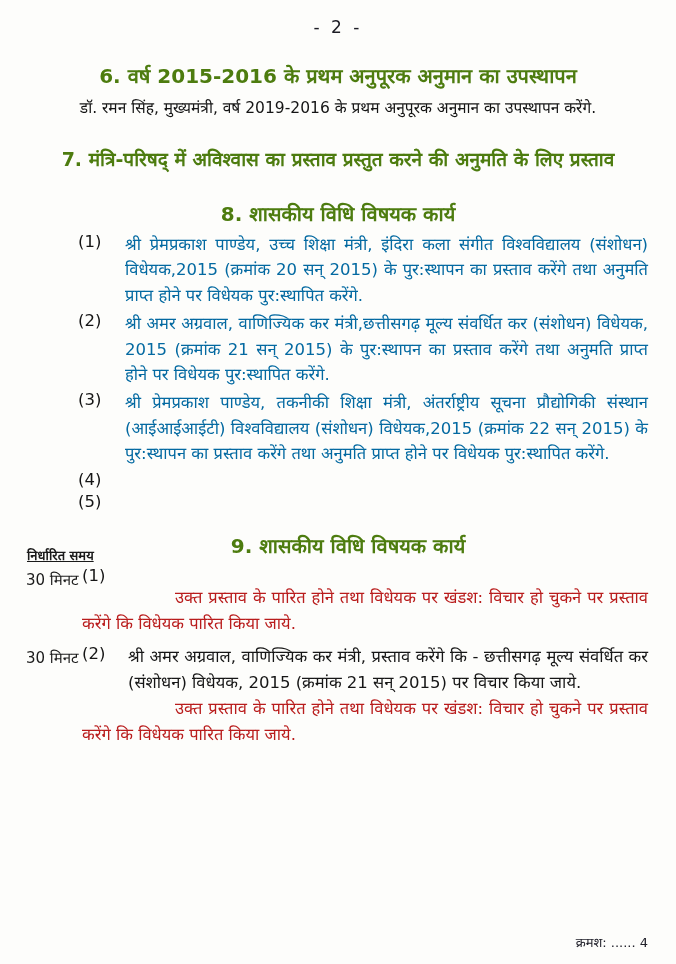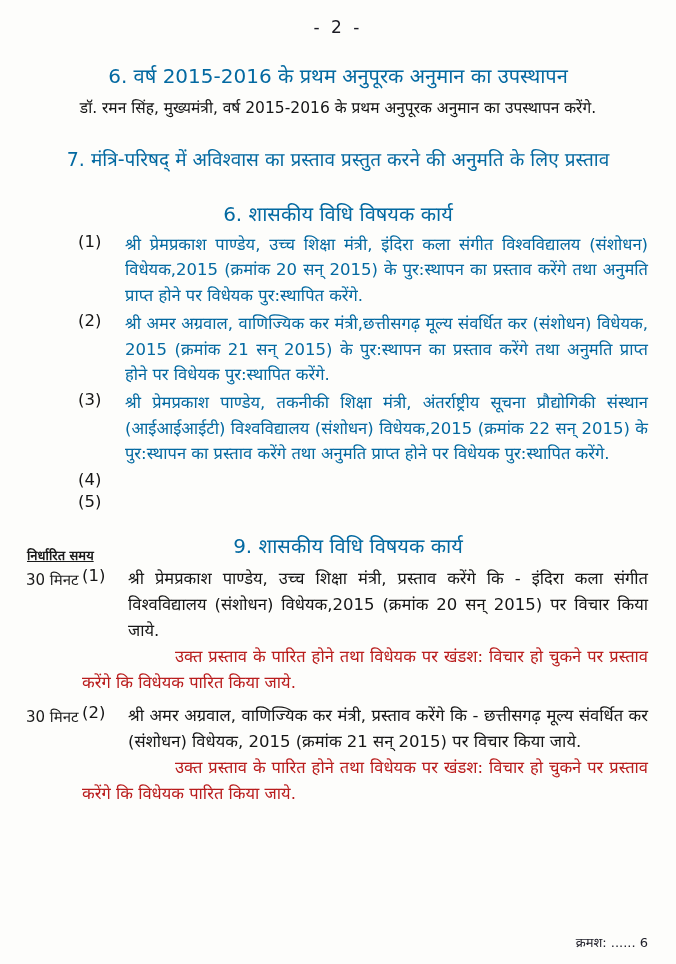--- a/index.html
+++ b/index.html
@@ -18,23 +18,23 @@
   }
   .pagenum{
     padding-top:17px;
     text-align:center;
     font-size:17px;
     letter-spacing:3px;
     color:#1c1c24;
   }
   .heading{
     text-align:center;
-    font-weight:400;
+    font-weight:700;
     font-size:20px;
-    color:#0369a1;
+    color:#4d7c0f;
   }
   .h6{margin-top:25px;}
   .sub6{
     margin-top:7px;
     text-align:center;
     font-size:15.5px;
     color:#141414;
   }
   .h7{margin-top:28px;font-size:19px;}
   .h8{margin-top:28px;}
@@ -108,25 +108,25 @@
   }
 </style>
 </head>
 <body>
 
 <div class="page">
 
   <div class="pagenum">- 2 -</div>
 
   <div class="heading h6">6. वर्ष 2015-2016 के प्रथम अनुपूरक अनुमान का उपस्थापन</div>
-  <div class="sub6">डॉ. रमन सिंह, मुख्यमंत्री, वर्ष 2015-2016 के प्रथम अनुपूरक अनुमान का उपस्थापन करेंगे.</div>
+  <div class="sub6">डॉ. रमन सिंह, मुख्यमंत्री, वर्ष 2019-2016 के प्रथम अनुपूरक अनुमान का उपस्थापन करेंगे.</div>
 
   <div class="heading h7">7. मंत्रि-परिषद् में अविश्वास का प्रस्ताव प्रस्तुत करने की अनुमति के लिए प्रस्ताव</div>
 
-  <div class="heading h8">6. शासकीय विधि विषयक कार्य</div>
+  <div class="heading h8">8. शासकीय विधि विषयक कार्य</div>
 
   <div class="list8">
     <div class="item">
       <span class="num">(1)</span>
       <span class="txt">श्री प्रेमप्रकाश पाण्डेय, उच्च शिक्षा मंत्री, इंदिरा कला संगीत विश्वविद्यालय (संशोधन) विधेयक,2015 (क्रमांक 20 सन् 2015) के पुर:स्थापन का प्रस्ताव करेंगे तथा अनुमति प्राप्त होने पर विधेयक पुर:स्थापित करेंगे.</span>
     </div>
     <div class="item">
       <span class="num">(2)</span>
       <span class="txt">श्री अमर अग्रवाल, वाणिज्यिक कर मंत्री,छत्तीसगढ़ मूल्य संवर्धित कर (संशोधन) विधेयक, 2015 (क्रमांक 21 सन् 2015) के पुर:स्थापन का प्रस्ताव करेंगे तथा अनुमति प्राप्त होने पर विधेयक पुर:स्थापित करेंगे.</span>
     </div>
@@ -142,27 +142,26 @@
     </div>
   </div>
 
   <div class="sec9">
     <div class="heading h9">9. शासकीय विधि विषयक कार्य</div>
     <div class="margin-label">निर्धारित समय</div>
 
     <div class="item9">
       <span class="time">30 मिनट</span>
       <span class="num">(1)</span>
-      <span class="txt">श्री प्रेमप्रकाश पाण्डेय, उच्च शिक्षा मंत्री, प्रस्ताव करेंगे कि - इंदिरा कला संगीत विश्वविद्यालय (संशोधन) विधेयक,2015 (क्रमांक 20 सन् 2015) पर विचार किया जाये.</span>
     </div>
     <div class="subpara">उक्त प्रस्ताव के पारित होने तथा विधेयक पर खंडश: विचार हो चुकने पर प्रस्ताव करेंगे कि विधेयक पारित किया जाये.</div>
 
     <div class="item9">
       <span class="time">30 मिनट</span>
       <span class="num">(2)</span>
       <span class="txt">श्री अमर अग्रवाल, वाणिज्यिक कर मंत्री, प्रस्ताव करेंगे कि - छत्तीसगढ़ मूल्य संवर्धित कर (संशोधन) विधेयक, 2015 (क्रमांक 21 सन् 2015) पर विचार किया जाये.</span>
     </div>
     <div class="subpara">उक्त प्रस्ताव के पारित होने तथा विधेयक पर खंडश: विचार हो चुकने पर प्रस्ताव करेंगे कि विधेयक पारित किया जाये.</div>
   </div>
 
-  <div class="footer">क्रमश: ...... 6</div>
+  <div class="footer">क्रमश: ...... 4</div>
 
 </div>
 
 </body></html>

